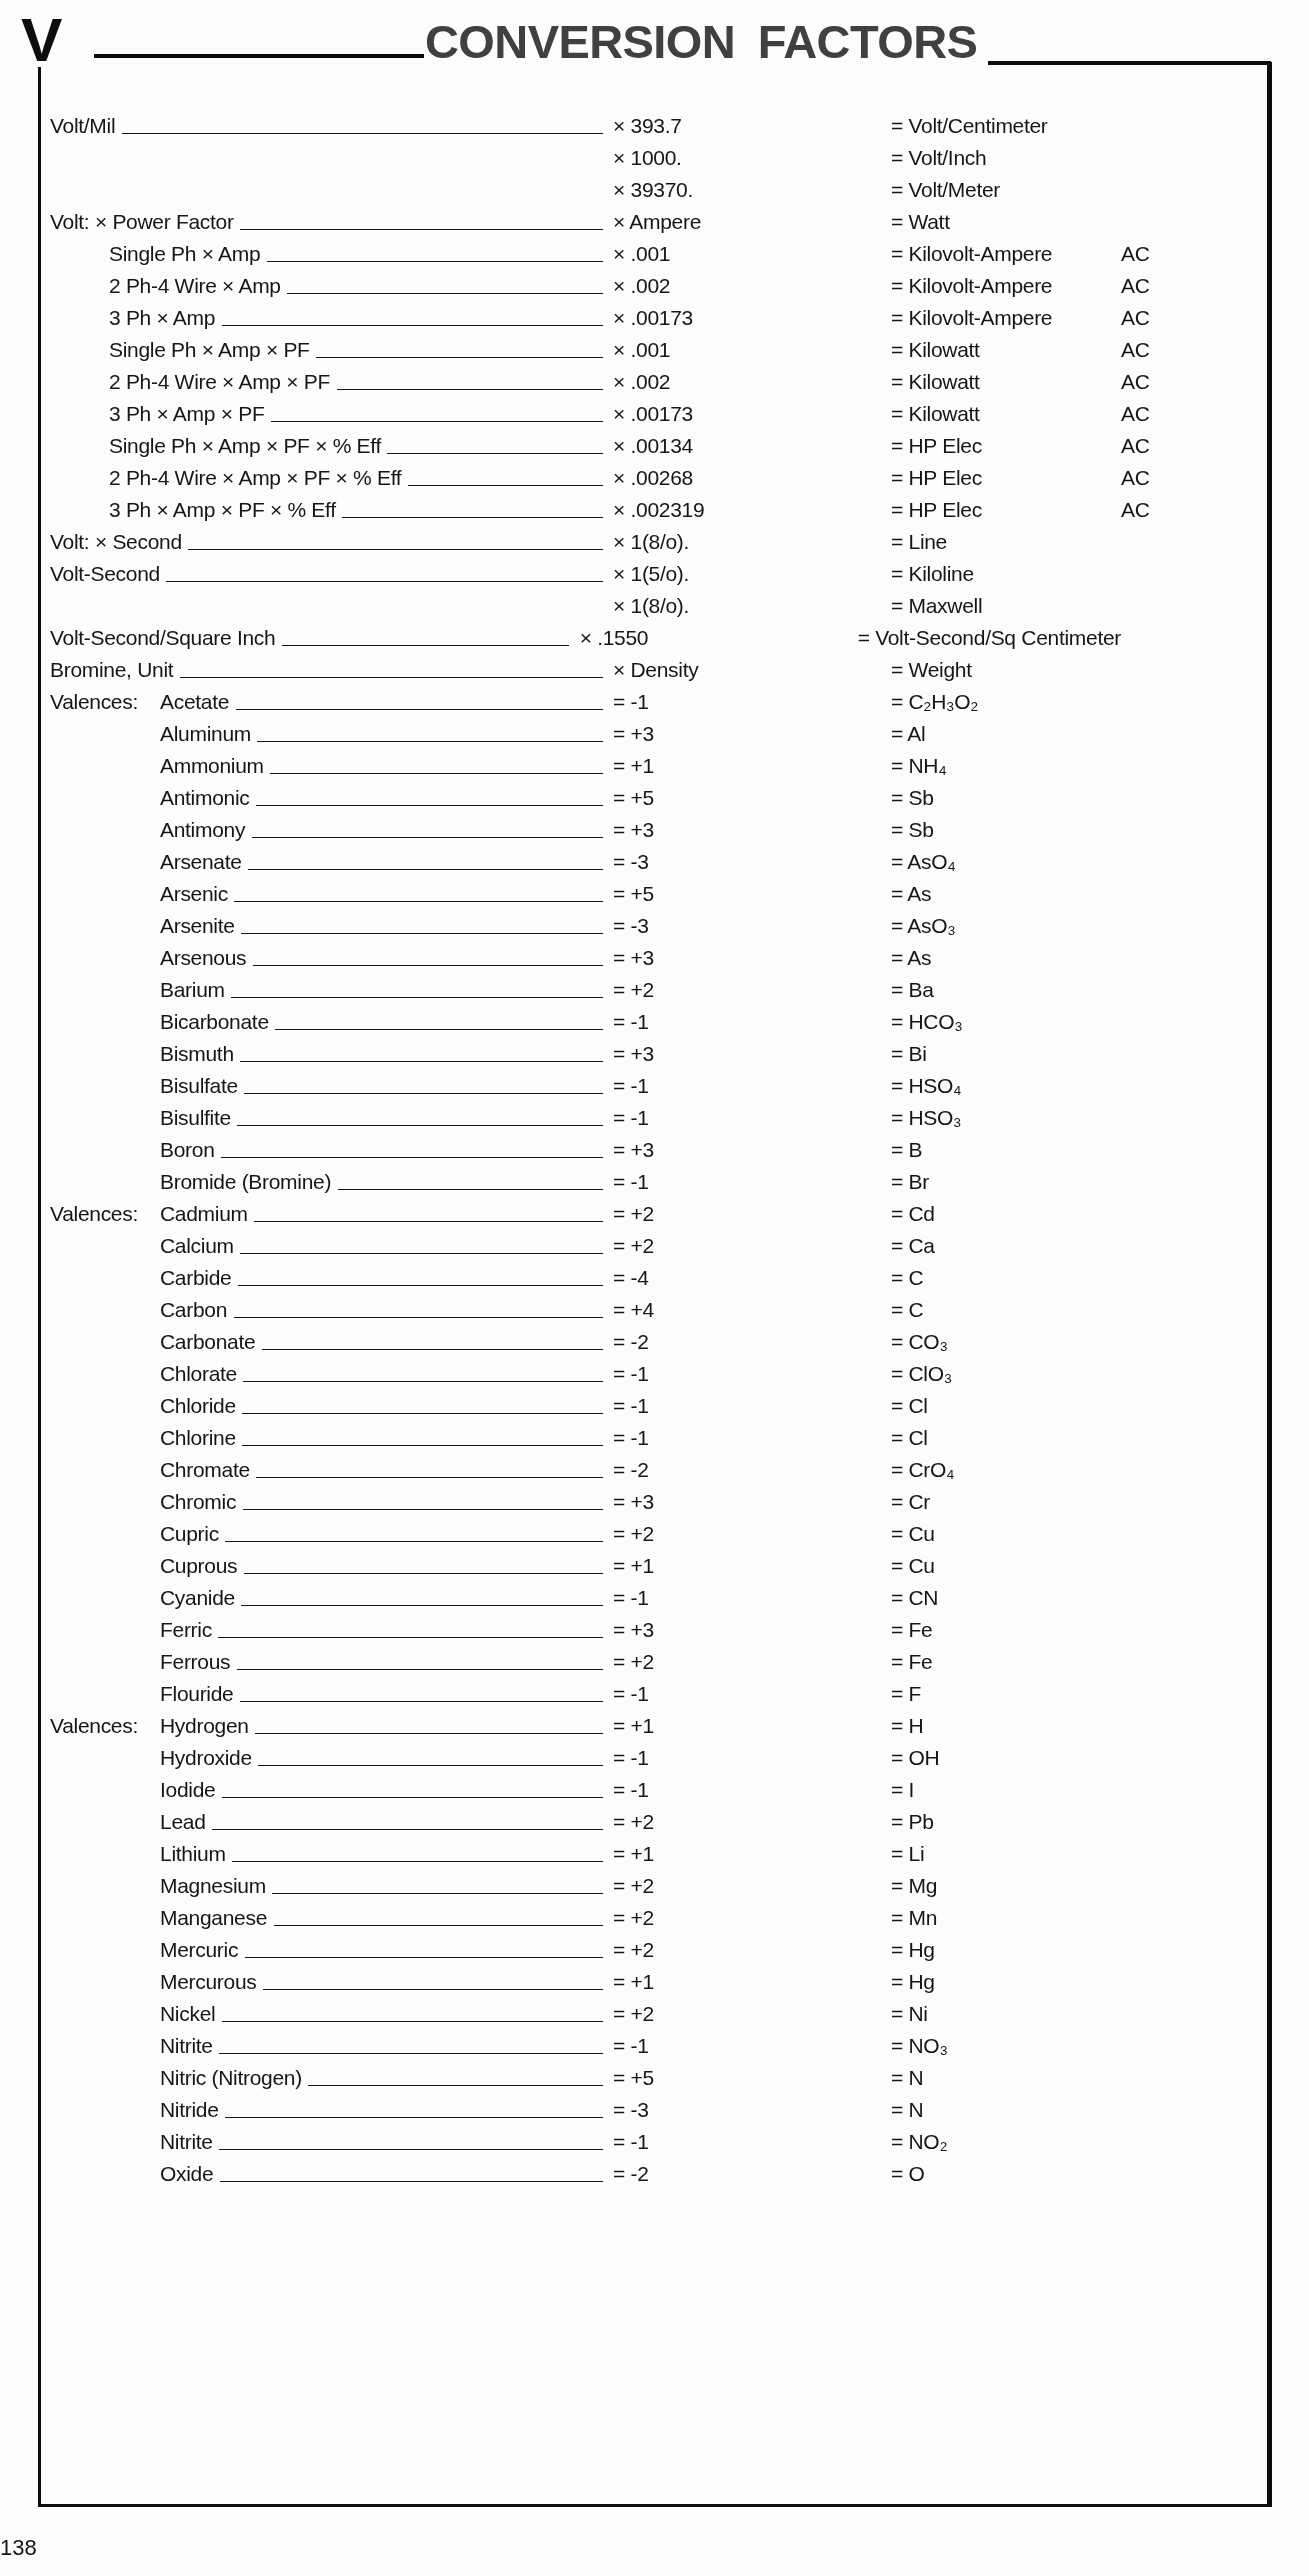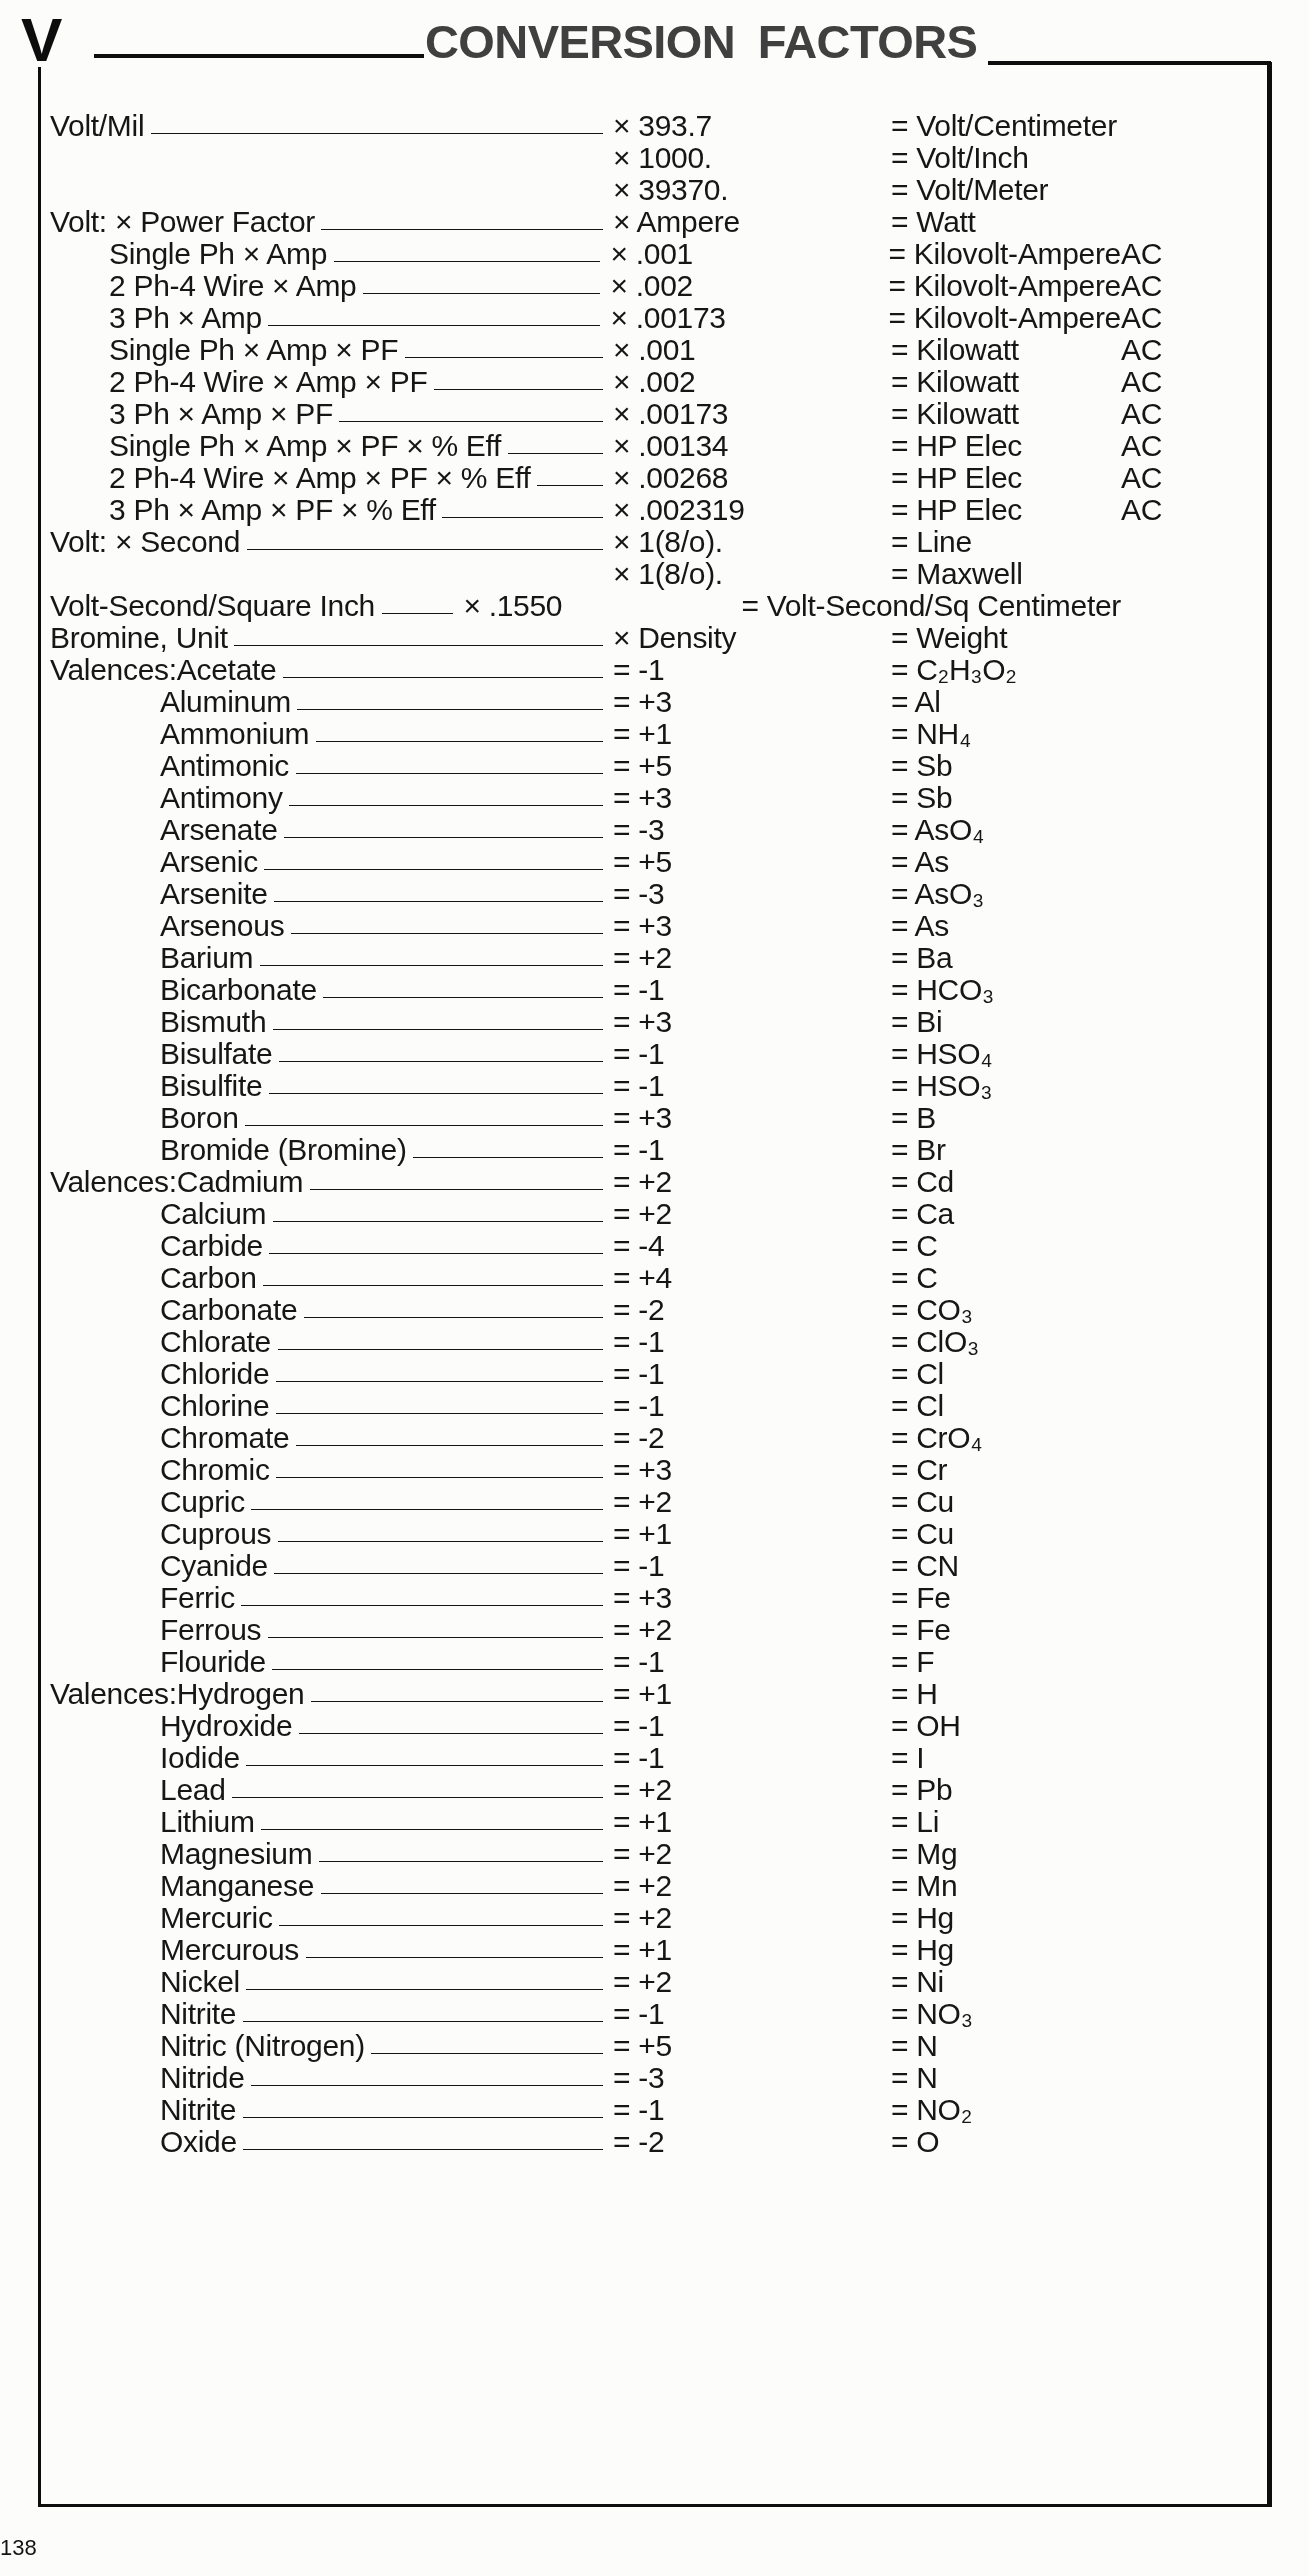--- a/index.html
+++ b/index.html
@@ -26,21 +26,21 @@
   .rule{position:absolute;background:#0d0d0d;}
   #rule-left{left:94px;top:54px;width:330px;height:3.9px;}
   #rule-right{left:988px;top:61px;width:283px;height:3.9px;}
   
   #border-left{left:38px;top:67px;width:2.6px;height:2439px;}
   #border-right{left:1267px;top:62px;width:4.5px;height:2444px;}
   #border-bottom{left:38px;top:2504px;width:1234px;height:3.2px;}
   
   #rows{
     position:absolute;left:50px;top:110px;width:1210px;
-    font-size:30px;letter-spacing:-0.3px;
+    font-size:21px;letter-spacing:-0.3px;
   }
   .row{display:flex;height:32px;line-height:32px;white-space:nowrap;}
   .pre{flex:0 0 0px;white-space:nowrap;overflow:visible;}
   .i1 .pre{flex-basis:59px;}
   .i2 .pre{flex-basis:110px;}
   .lbl{flex:0 0 auto;}
   .lead{flex:1 1 auto;align-self:flex-end;height:0;
         border-bottom:1.9px solid #141414;margin:0 10.3px 7.8px 6.5px;}
   .nolead .lead{border-bottom:none;}
   .fac{flex:0 0 278px;}
@@ -171,20 +171,28 @@
         <span class="ac">AC</span>
       </div>
       <div class="row i0">
         <span class="pre"></span>
         <span class="lbl">Volt: × Second</span>
         <span class="lead"></span>
         <span class="fac">× 1(8/o).</span>
         <span class="res">= Line</span>
         <span class="ac"></span>
       </div>
+      <div class="row i0">
+        <span class="pre"></span>
+        <span class="lbl">Volt-Second</span>
+        <span class="lead"></span>
+        <span class="fac">× 1(5/o).</span>
+        <span class="res">= Kiloline</span>
+        <span class="ac"></span>
+      </div>
       <div class="row i0 nolead">
         <span class="pre"></span>
         <span class="lbl"></span>
         <span class="lead"></span>
         <span class="fac">× 1(8/o).</span>
         <span class="res">= Maxwell</span>
         <span class="ac"></span>
       </div>
       <div class="row i0">
         <span class="pre"></span>

